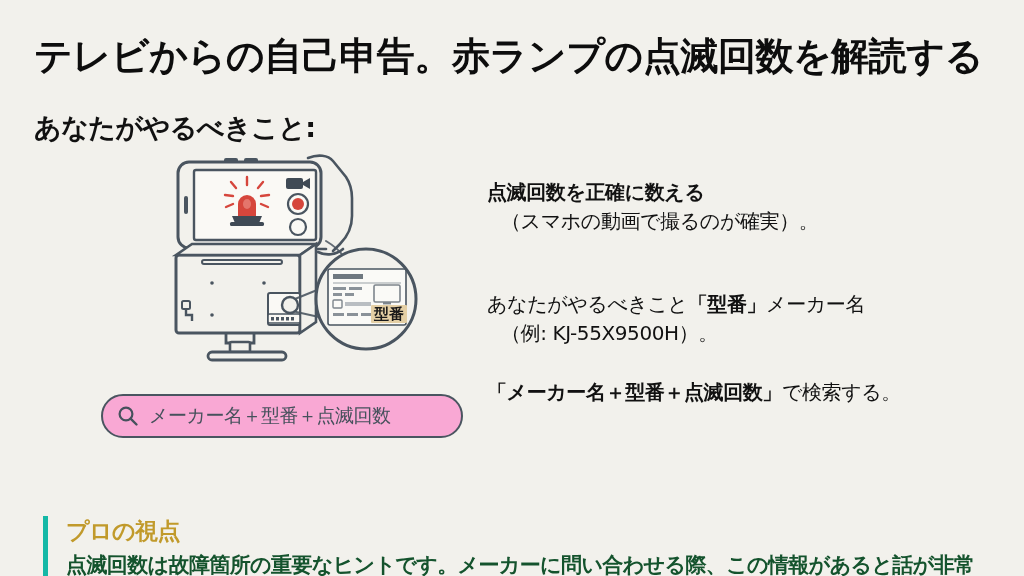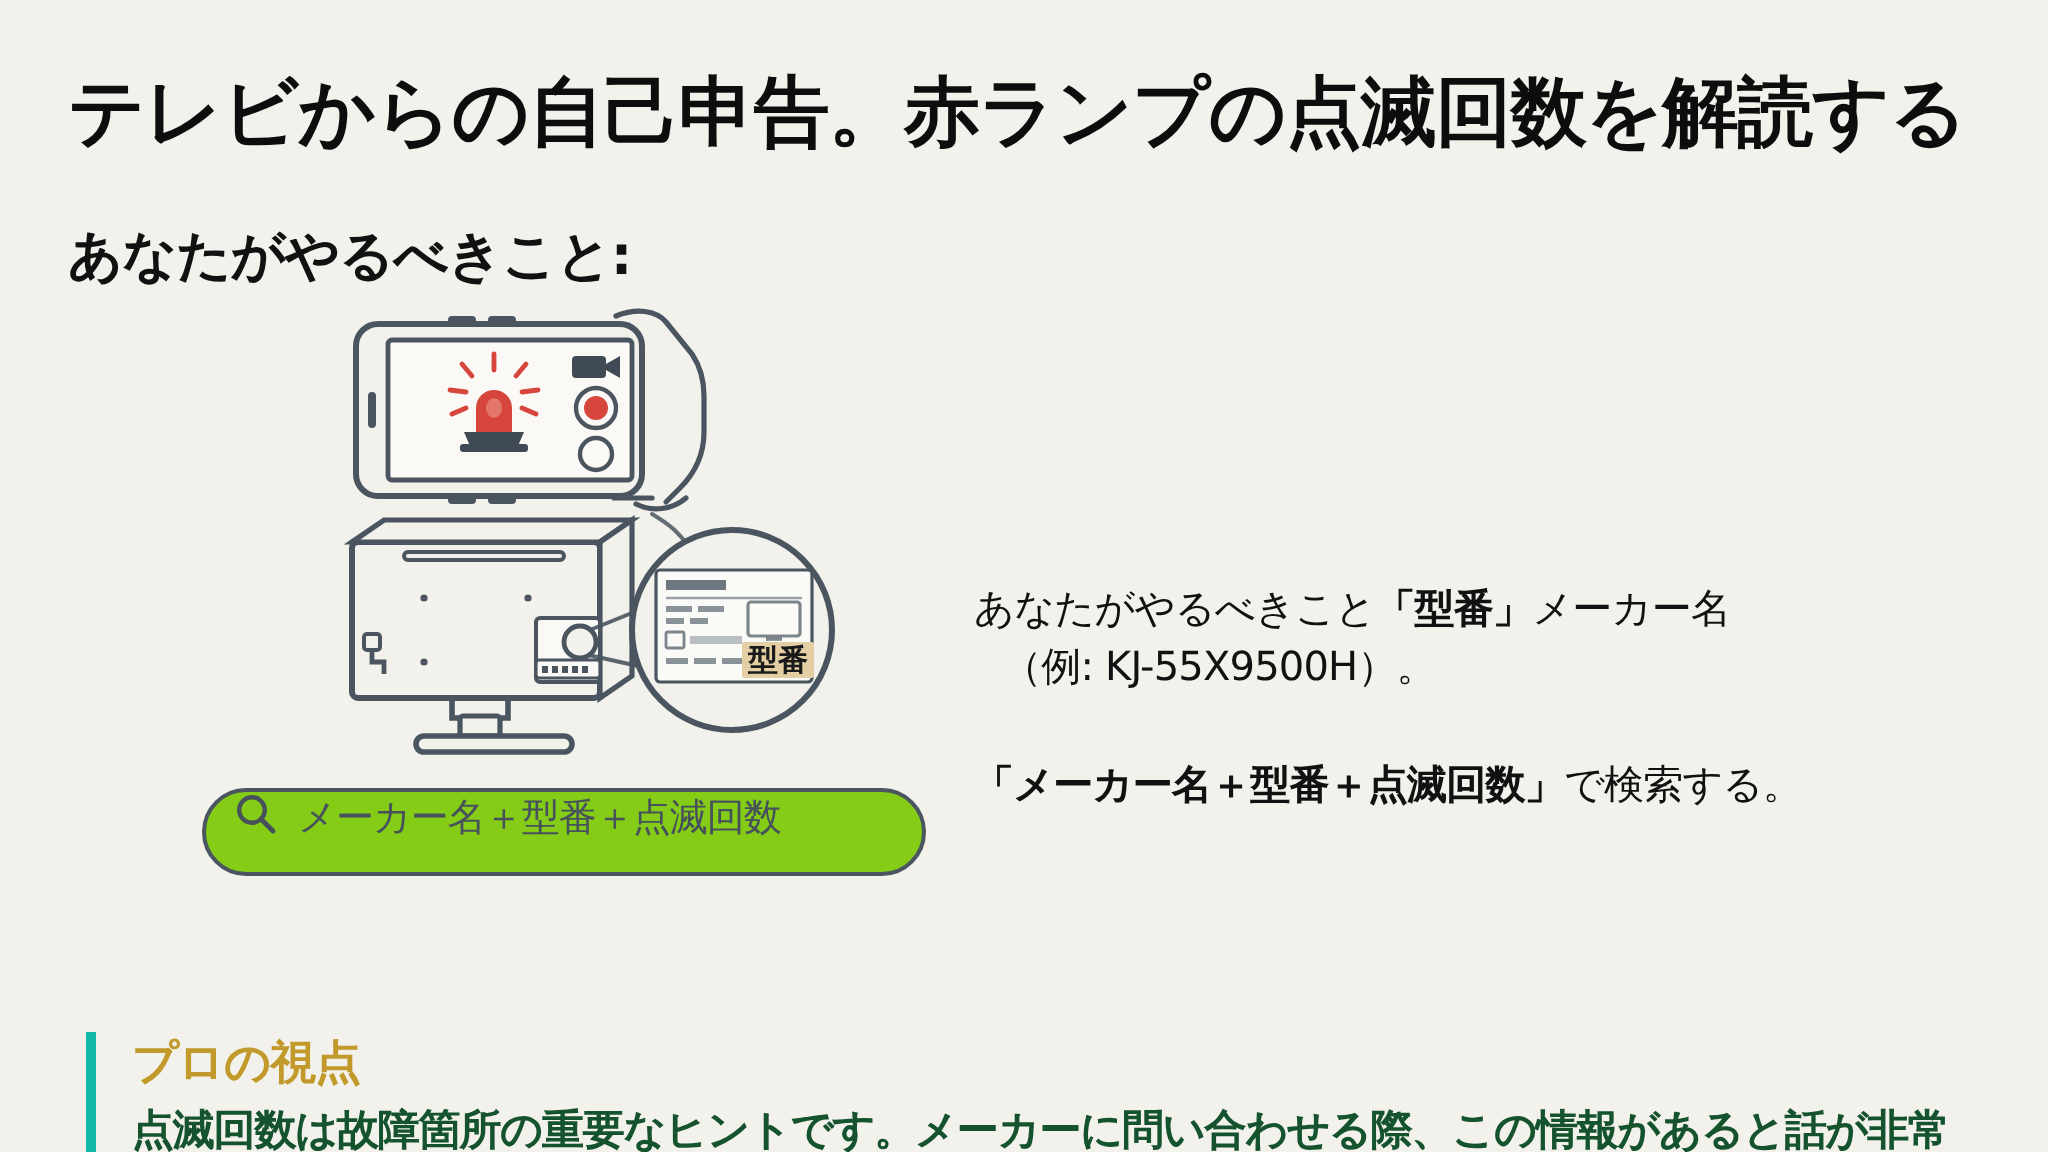--- a/index.html
+++ b/index.html
@@ -59,41 +59,41 @@
 
   
   #searchbox {
     position: absolute;
     left: 101px;
     top: 394px;
     width: 362px;
     height: 44px;
     border: 2.5px solid #4A5560;
     border-radius: 22px;
-    background: #84cc16;
+    background: #f9a8d4;
     display: flex;
-    align-items: flex-start;
+    align-items: center;
     box-sizing: border-box;
   }
   #search-icon {
     margin-left: 14px;
     margin-right: 10px;
     flex: 0 0 auto;
     line-height: 0;
   }
   #search-text {
     font-size: 19px;
     color: #46515C;
     letter-spacing: -0.5px;
     font-weight: normal;
   }
 
   
   #phone-illus { position: absolute; left: 168px; top: 152px; }
-  #tv-illus    { position: absolute; left: 168px; top: 255px; }
+  #tv-illus    { position: absolute; left: 168px; top: 239px; }
 
   
   #callout {
     position: absolute;
     left: 43px;
     top: 468px;
     width: 940px;
     padding-left: 18px;
     box-sizing: border-box;
     border-left: 5px solid #14b8a6;
@@ -228,20 +228,24 @@
         <rect x="165" y="74" width="11" height="3"></rect>
         <rect x="179" y="74" width="11" height="3"></rect>
         <rect x="193" y="74" width="11" height="3"></rect>
       </g>
 
       <rect x="203" y="66" width="36" height="18" rx="1" fill="#E4CFA4"></rect>
       <text x="221" y="80" font-family="'DejaVu Sans','Liberation Sans',sans-serif" font-size="15" font-weight="bold" fill="#1A1A1A" text-anchor="middle">型番</text>
     </svg>
   </div>
 
+  <div class="rtext" id="rtext-1">
+    <span class="strong">点滅回数を正確に数える</span>
+    <span class="l2">（スマホの動画で撮るのが確実）。</span>
+  </div>
 
   <div class="rtext" id="rtext-2">
     <span>あなたがやるべきこと</span><span class="strong">「型番」</span><span>メーカー名</span>
     <span class="l2">（例: KJ-55X9500H）。</span>
   </div>
 
   <div class="rtext" id="rtext-3">
     <span class="strong">「メーカー名＋型番＋点滅回数」</span><span>で検索する。</span>
   </div>
 

